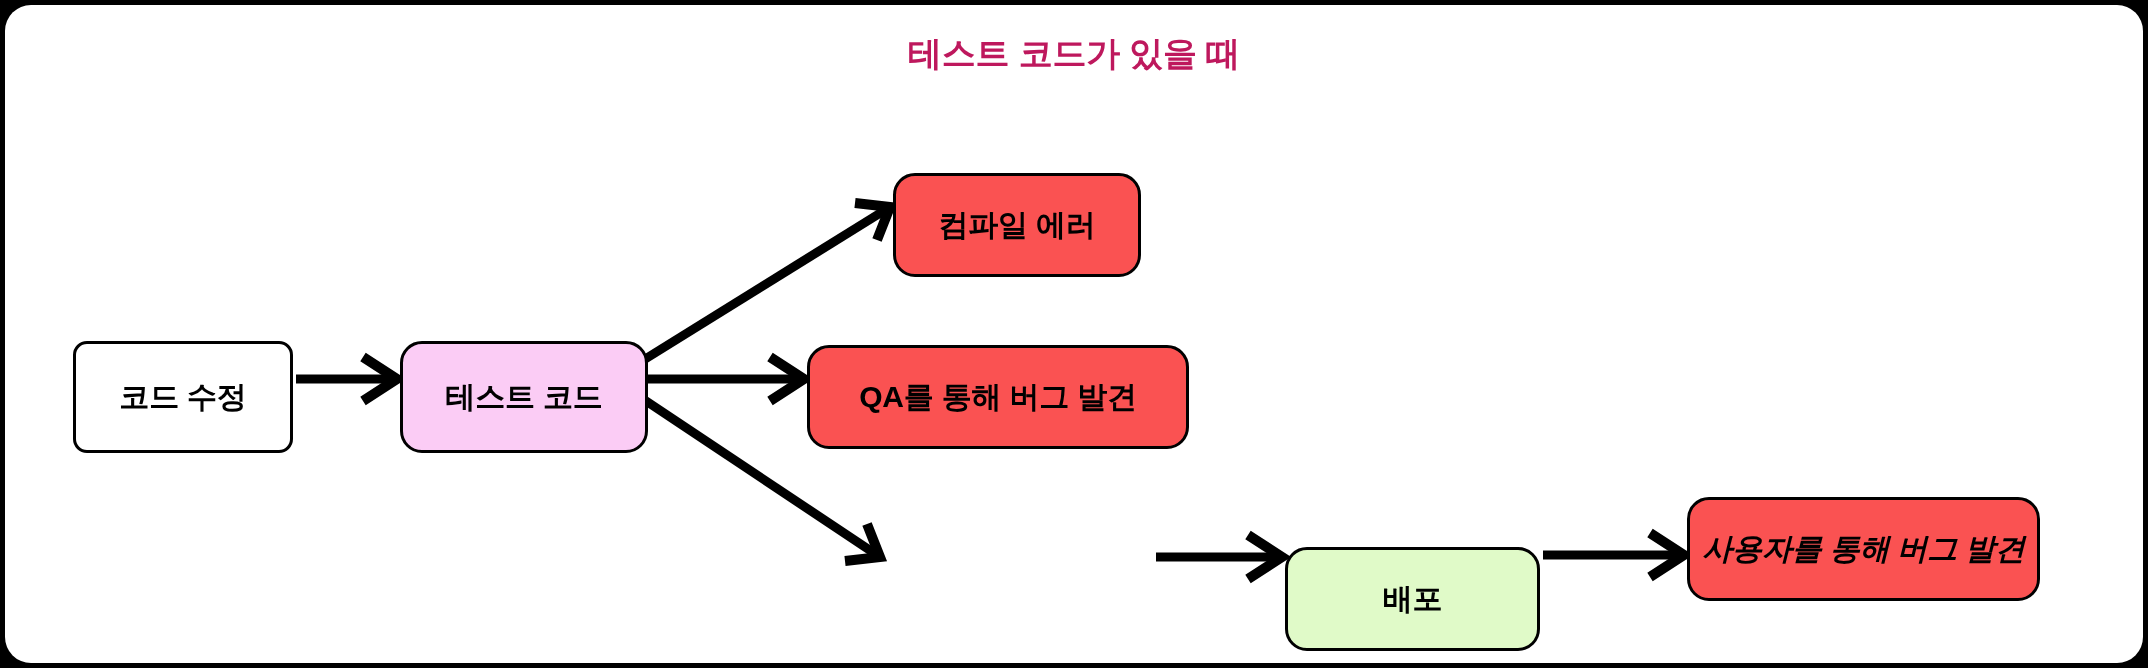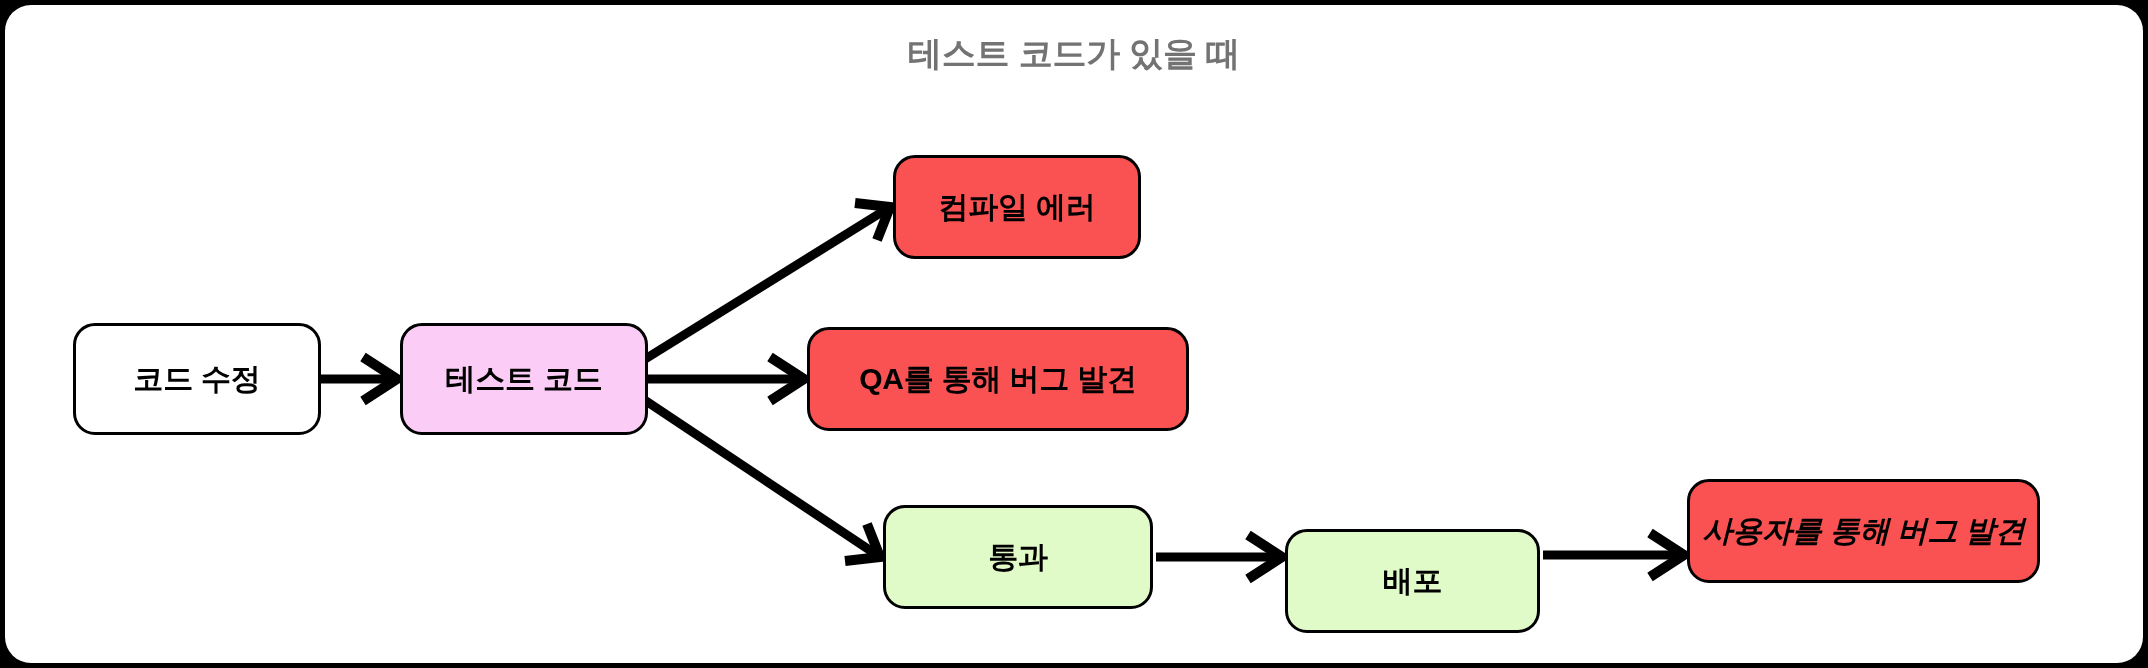--- a/index.html
+++ b/index.html
@@ -30,21 +30,21 @@
     overflow: hidden;
   }
   #diagram-title {
     position: absolute;
     left: 0;
     top: 26px;
     width: 2138px;
     text-align: center;
     font-size: 34px;
     font-weight: bold;
-    color: #737373;
+    color: #be185d;
     letter-spacing: -0.2px;
   }
   svg#edges {
     position: absolute;
     left: 0;
     top: 0;
     width: 2138px;
     height: 658px;
     pointer-events: none;
   }
@@ -54,28 +54,29 @@
     display: flex;
     align-items: center;
     justify-content: center;
     border: 3px solid #000000;
     border-radius: 22px;
     font-size: 30px;
     font-weight: bold;
     color: #000000;
     white-space: nowrap;
     letter-spacing: -0.2px;
+    margin-top: 18px;
   }
   .node-white { background: #ffffff; }
   .node-pink  { background: #fbccf5; }
   .node-red   { background: #fa5252; }
   .node-green { background: #e0fac8; }
 
   
-  #node-code-fix      { left: 68px;   top: 318px; width: 248px; height: 112px; }
+  #node-code-fix      { left: 68px;   top: 318px; width: 220px; height: 112px; border-radius: 14px; }
   #node-test-code     { left: 395px;  top: 318px; width: 248px; height: 112px; }
   #node-compile-error { left: 888px;  top: 150px; width: 248px; height: 104px; }
   #node-qa-bug        { left: 802px;  top: 322px; width: 382px; height: 104px; }
   #node-pass          { left: 878px;  top: 500px; width: 270px; height: 104px; }
   #node-deploy        { left: 1280px; top: 524px; width: 255px; height: 104px; }
   #node-user-bug      { left: 1682px; top: 474px; width: 353px; height: 104px; font-style: italic; }
 </style>
 </head>
 <body>
 
@@ -128,23 +129,20 @@
     </div>
 
     <div class="node node-red" id="node-compile-error">
       <span>컴파일 에러</span>
     </div>
 
     <div class="node node-red" id="node-qa-bug">
       <span>QA를 통해 버그 발견</span>
     </div>
 
-    <div class="node node-green" id="node-pass">
-      <span>통과</span>
-    </div>
 
     <div class="node node-green" id="node-deploy">
       <span>배포</span>
     </div>
 
     <div class="node node-red" id="node-user-bug">
       <span>사용자를 통해 버그 발견</span>
     </div>
 
   </div>

